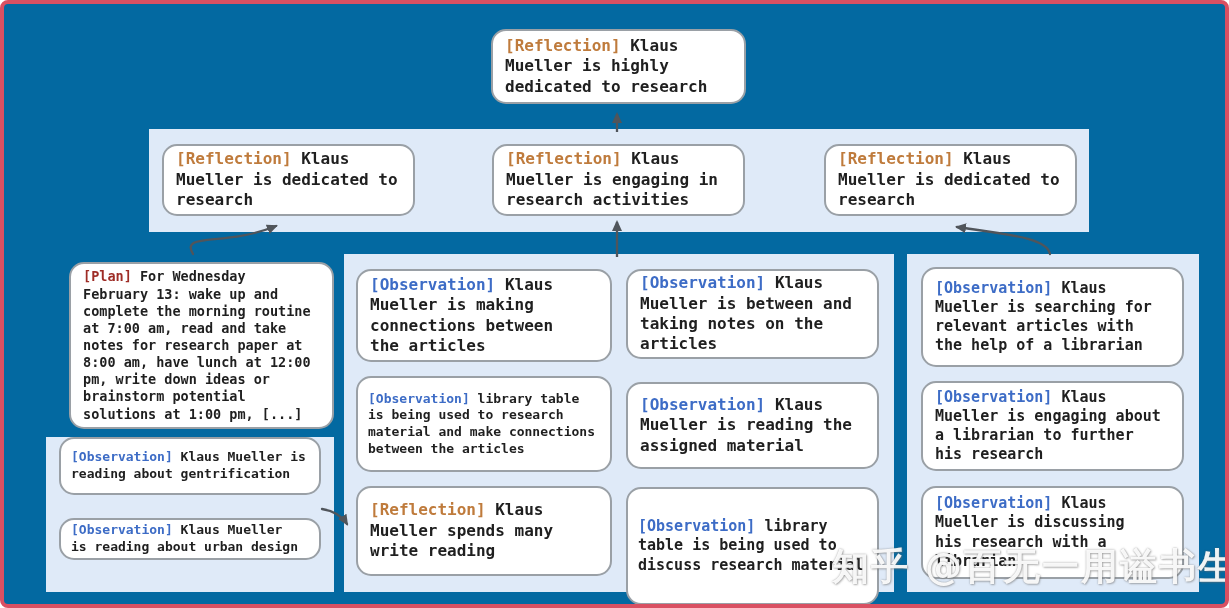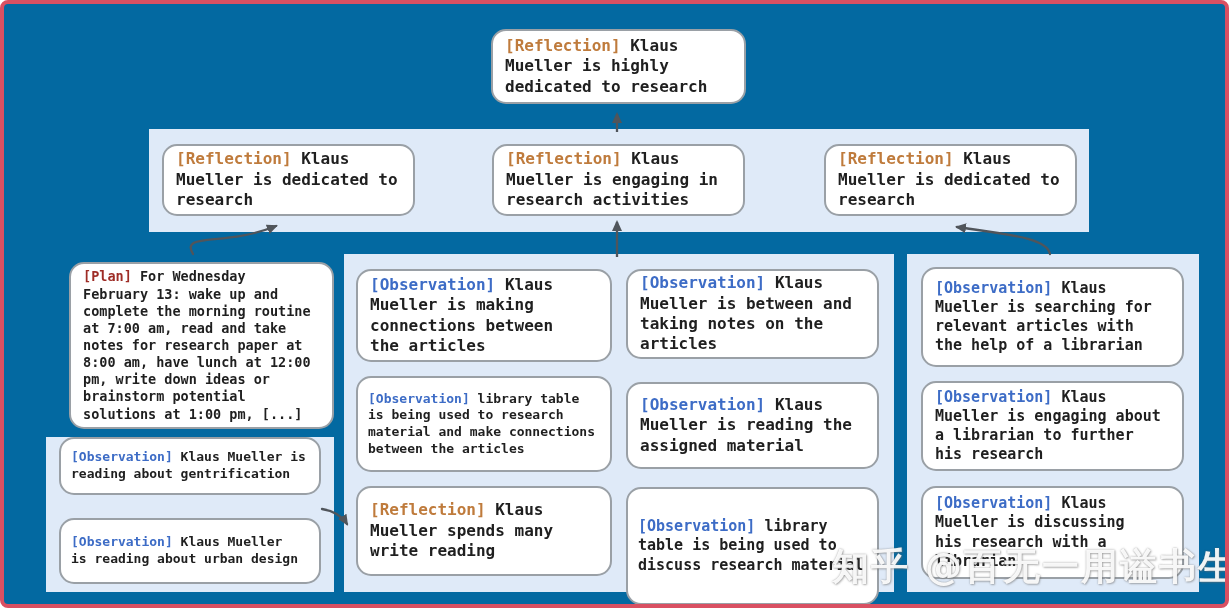--- a/index.html
+++ b/index.html
@@ -89,21 +89,21 @@
 8:00 am, have lunch at 12:00
 pm, write down ideas or
 brainstorm potential
 solutions at 1:00 pm, [...]</span></p>
     </div>
 
   <div class="box fs13 pad-sm" style="left:55px;top:433px;width:262px;height:58px;">
       <p class="bt"><span class="tag-observation">[Observation]</span> <span>Klaus Mueller is
 reading about gentrification</span></p>
     </div>
-  <div class="box fs13 pad-sm" style="left:55px;top:514px;width:262px;height:66px;">
+  <div class="box fs13 pad-sm" style="left:55px;top:514px;width:262px;height:42px;">
       <p class="bt"><span class="tag-observation">[Observation]</span> <span>Klaus Mueller
 is reading about urban design</span></p>
     </div>
 
   <div class="box fs16" style="left:352px;top:265px;width:256px;height:93px;">
       <p class="bt"><span class="tag-observation">[Observation]</span> <span>Klaus
 Mueller is making
 connections between
 the articles</span></p>
     </div>

